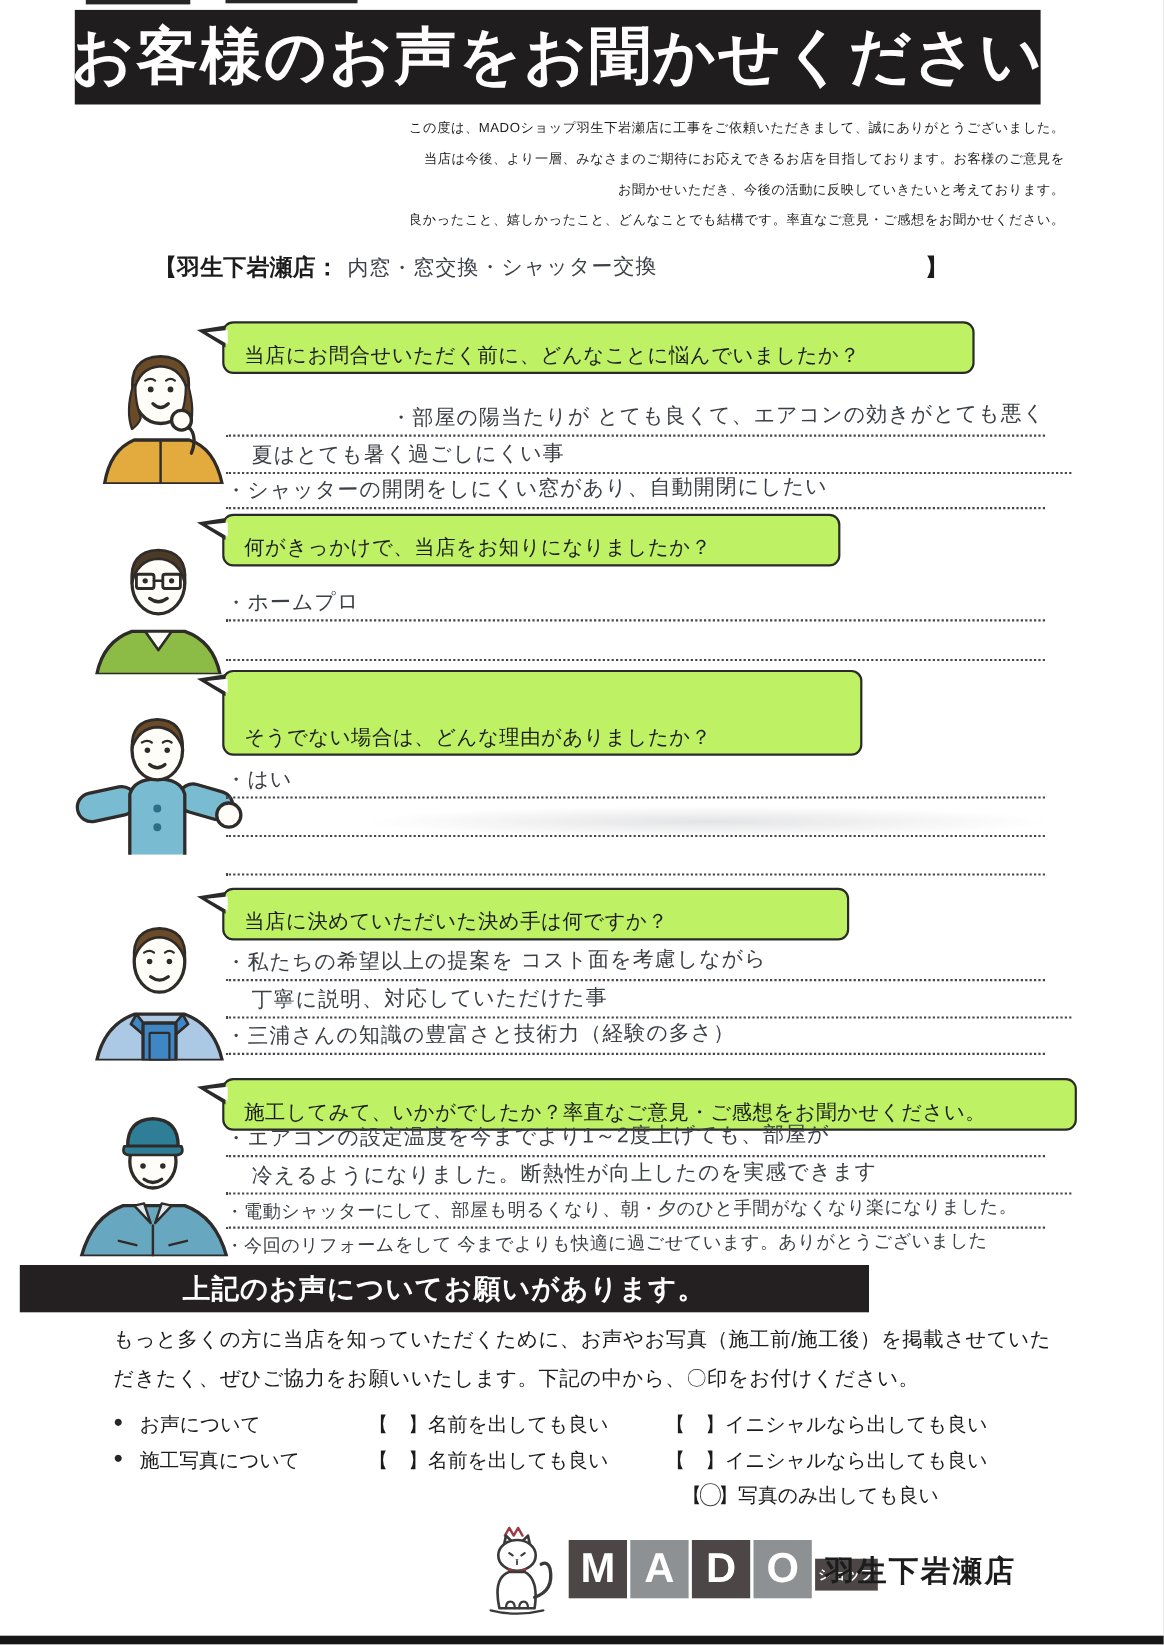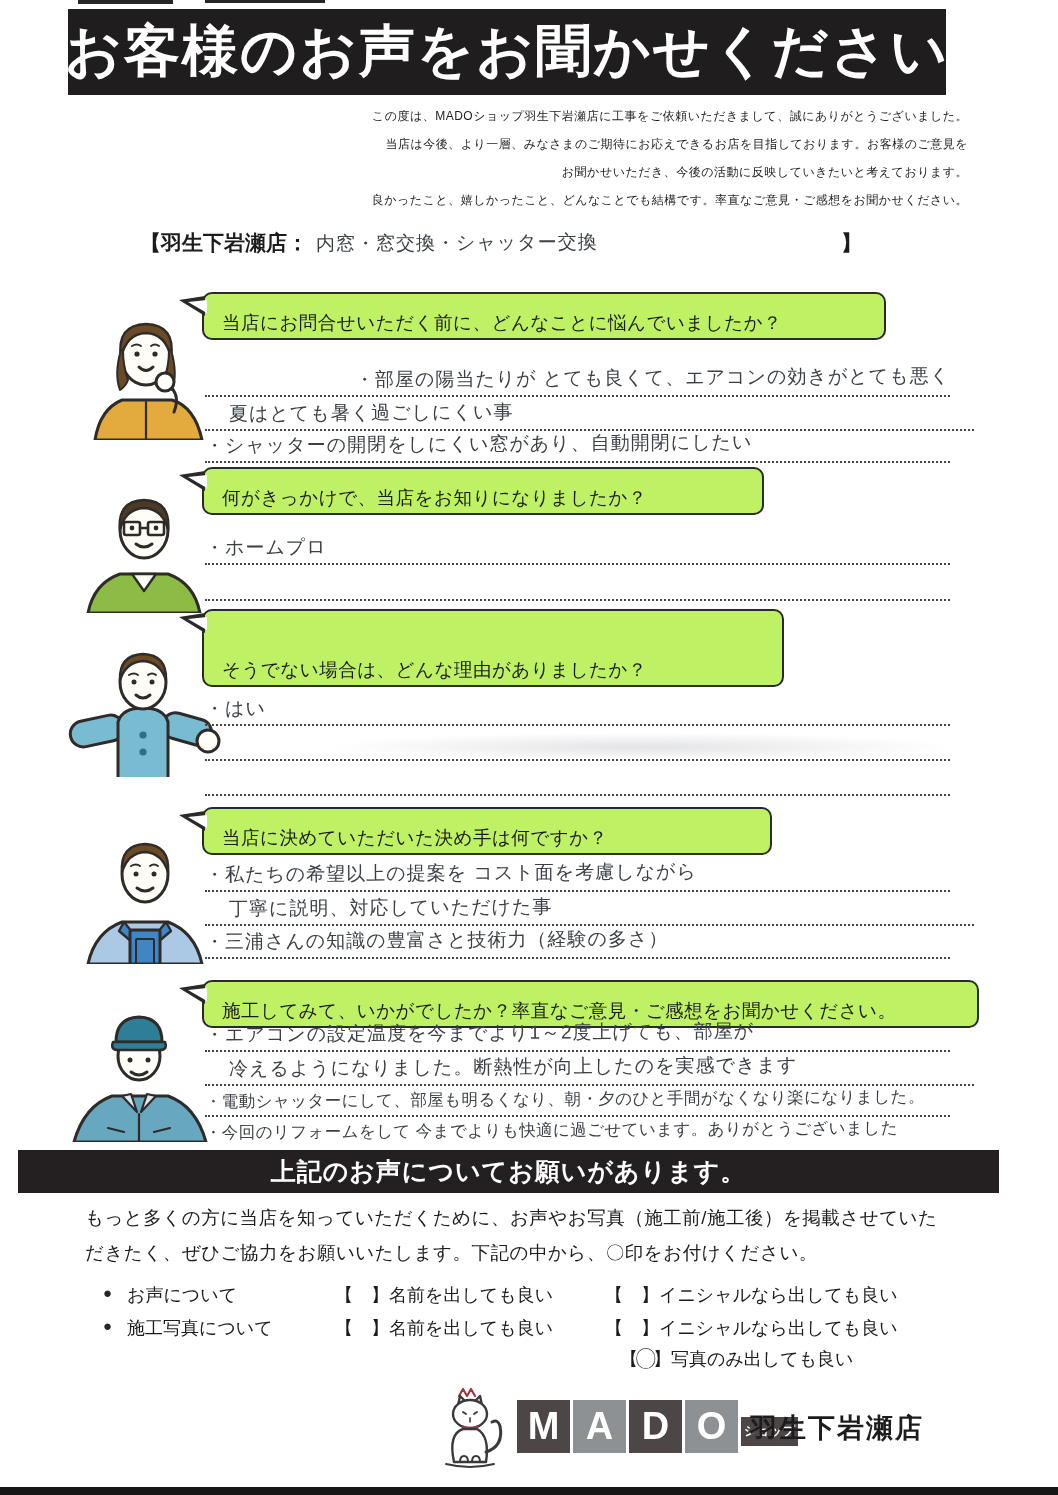--- a/index.html
+++ b/index.html
@@ -51,25 +51,25 @@
     position:absolute;left:205px;width:745px;
     border-bottom:2px dotted #45454a;
     display:flex;align-items:flex-end;padding-bottom:2px;
   }
   .ans.ind{padding-left:24px;}
   .smudge{position:absolute;background:radial-gradient(ellipse at center,rgba(115,118,126,.20),rgba(115,118,126,0) 72%);}
   
   .char{position:absolute;}
   
   .banner2{
-    position:absolute;left:18px;top:1150px;width:981px;height:43px;
+    position:absolute;left:18px;top:1150px;width:772px;height:43px;
     background:#242021;color:#fff;display:flex;align-items:center;justify-content:center;
   }
   .banner2 span{font-size:25px;font-weight:700;letter-spacing:1px;}
-  .request-body{position:absolute;left:85px;top:1200px;width:890px;}
+  .request-body{position:absolute;left:103px;top:1200px;width:890px;}
   .request-line{font-size:18.5px;line-height:35px;letter-spacing:.5px;white-space:nowrap;}
   
   .consent-row{position:absolute;left:103px;height:28px;font-size:18px;white-space:nowrap;}
   .consent-row .bullet{position:absolute;left:0;top:1px;font-size:15px;color:#262626;}
   .consent-row .topic{position:absolute;left:24px;}
   .consent-row .opt1{position:absolute;left:232px;}
   .consent-row .opt2{position:absolute;left:502px;}
   .photo-only{position:absolute;left:620px;top:1344px;font-size:18px;white-space:nowrap;}
   .circle-mark{
     display:inline-block;color:#3c4046;font-size:21px;font-weight:400;

